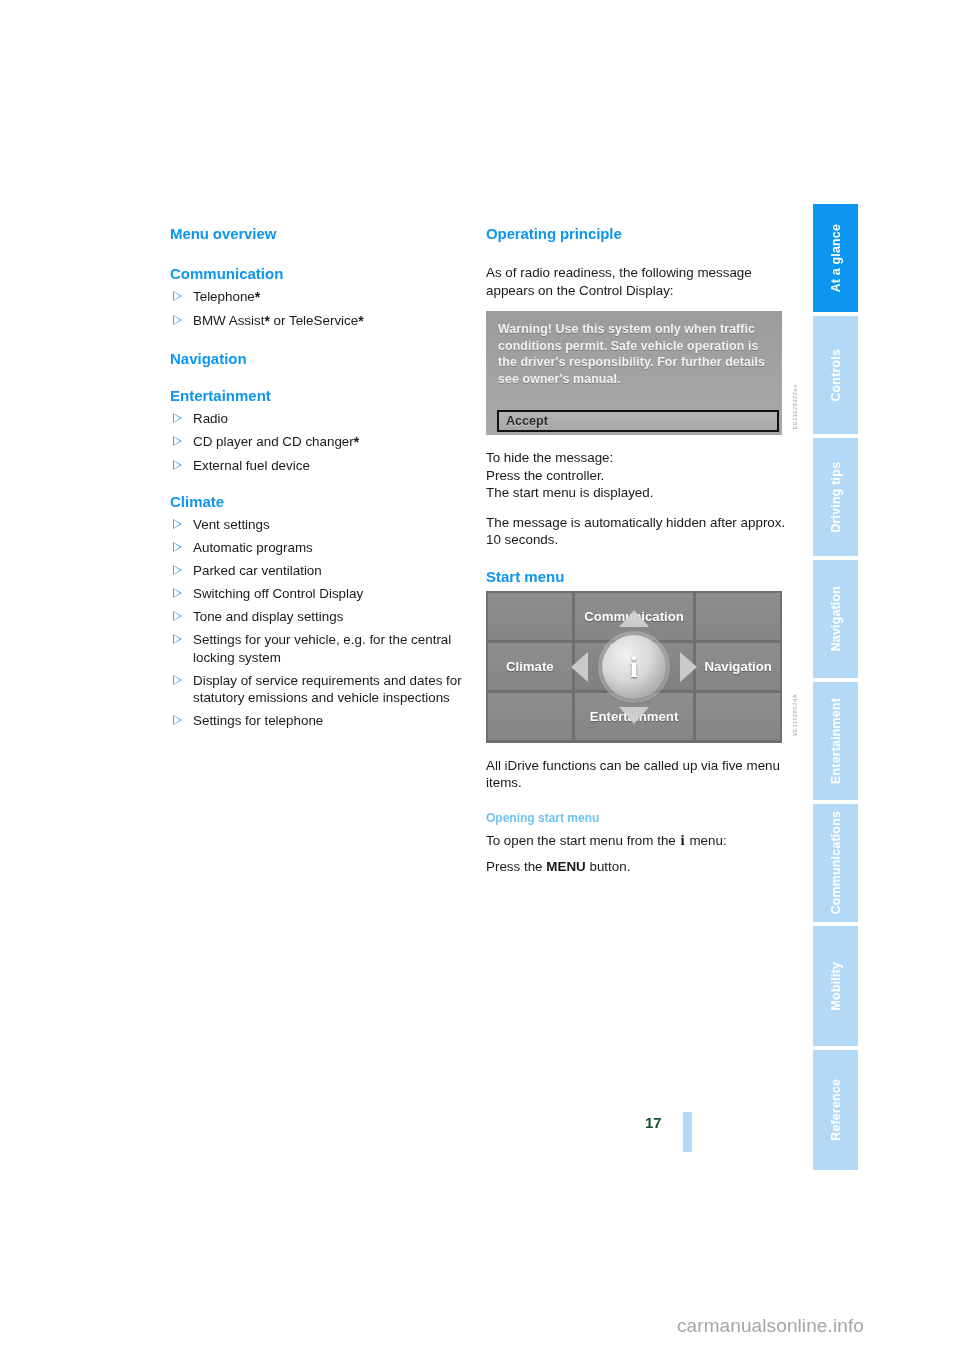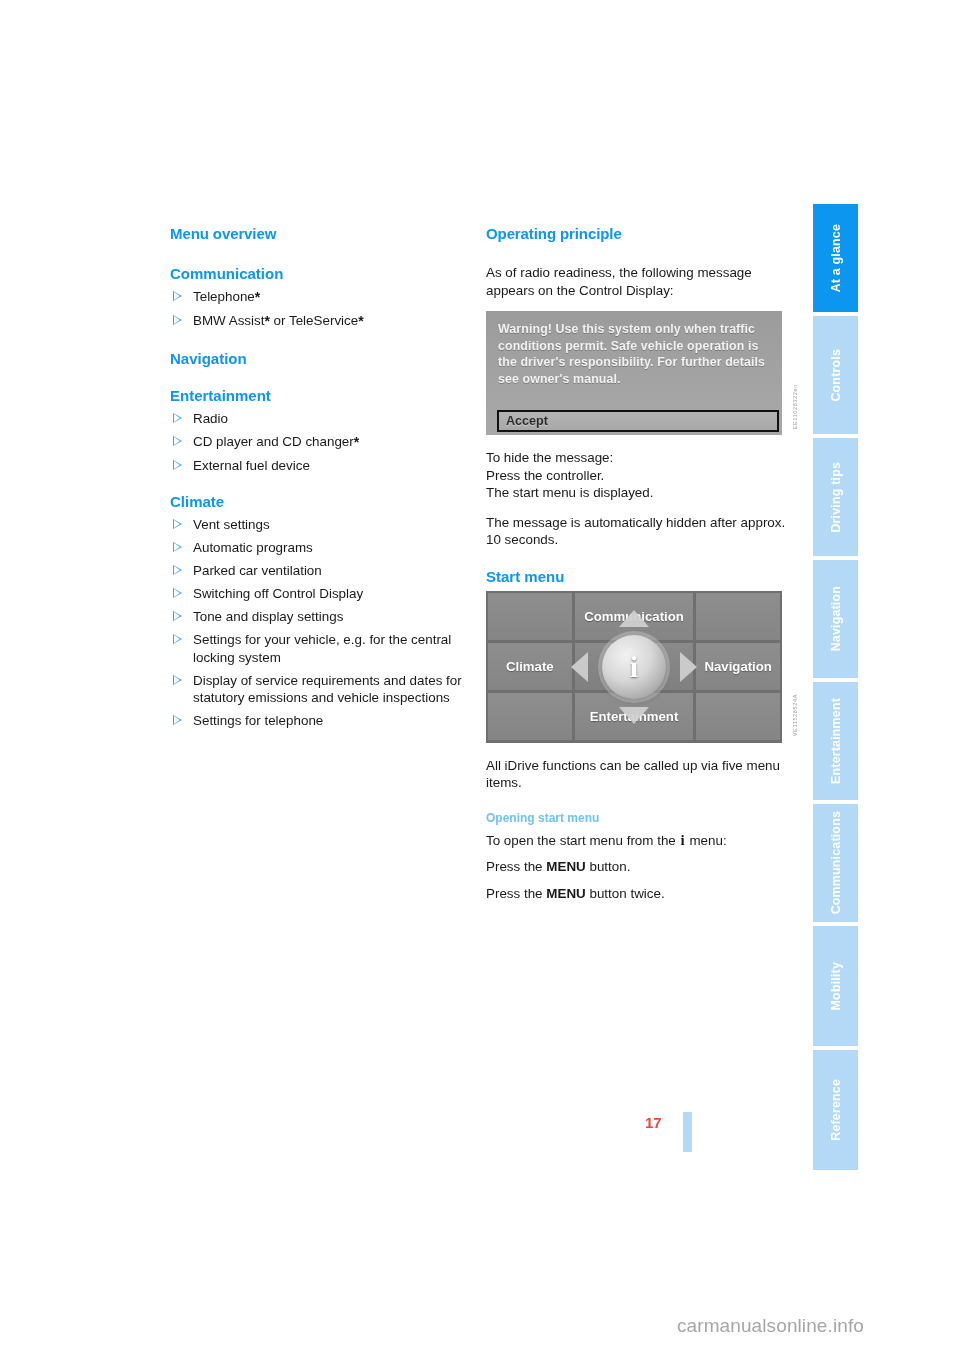--- a/index.html
+++ b/index.html
@@ -255,21 +255,21 @@
     white-space: nowrap;
   }
 
   
   #pagenum {
     position: absolute;
     left: 645px;
     top: 1114px;
     font-size: 15px;
     font-weight: bold;
-    color: #ef4444;
+    color: #14532d;
   }
   #pagebar {
     position: absolute;
     left: 683px;
     top: 1112px;
     width: 9px;
     height: 40px;
     background: #b3d9f7;
   }
   #watermark {
@@ -423,21 +423,20 @@
     </div>
 
     <div class="p">All iDrive functions can be called up via five menu items.</div>
 
     <div class="h3">Opening start menu</div>
 
     <div class="p" style="margin-bottom:9px"><span>To open the start menu from the </span><span class="inline-i">i</span><span> menu:</span></div>
 
     <div class="p" style="margin-bottom:9px"><span>Press the </span><b>MENU</b><span> button.</span></div>
 
-    <div class="p tight"><span>Press the </span><b>MENU</b><span> button twice.</span></div>
   </div>
 
   <div id="tabstrip">
     <div class="tab active" style="height:108px">
         <span>At a glance</span>
       </div>
     <div class="tab" style="height:118px">
         <span>Controls</span>
       </div>
     <div class="tab" style="height:118px">

